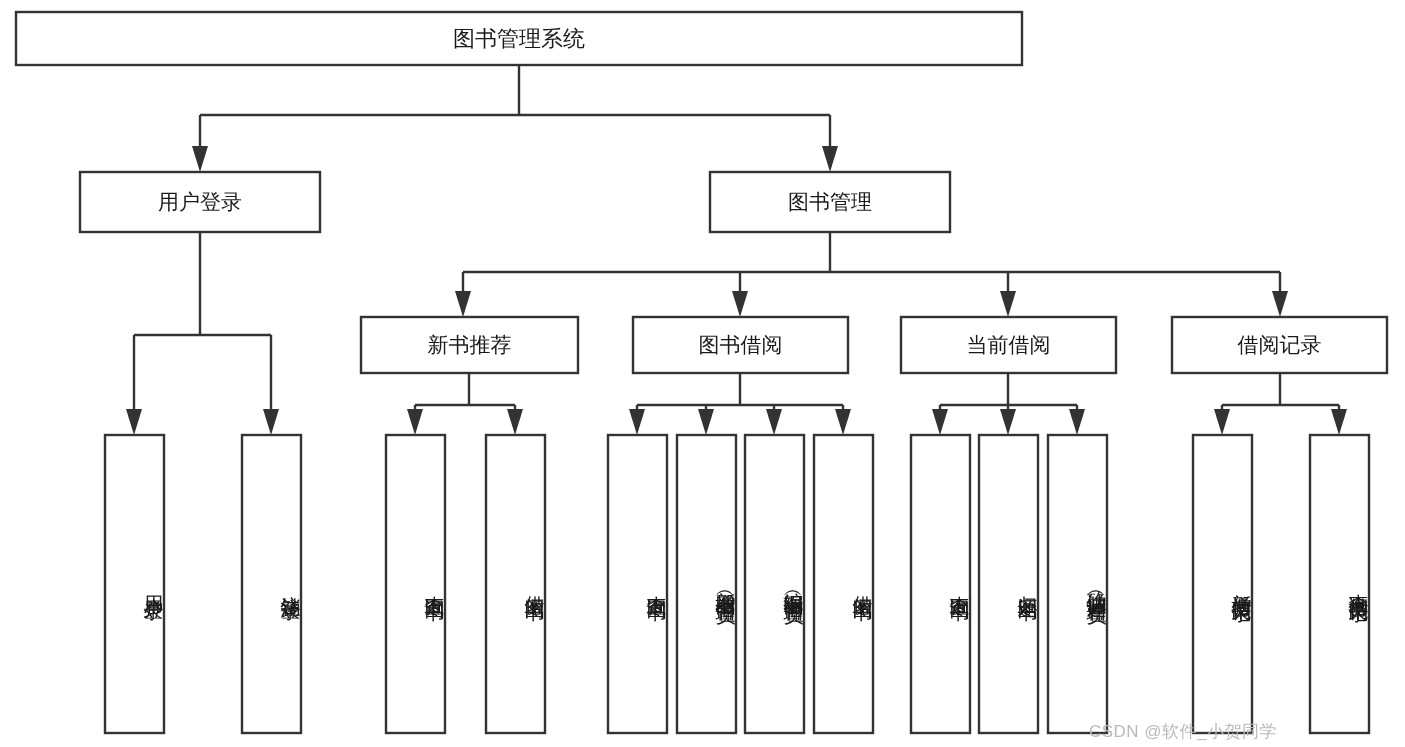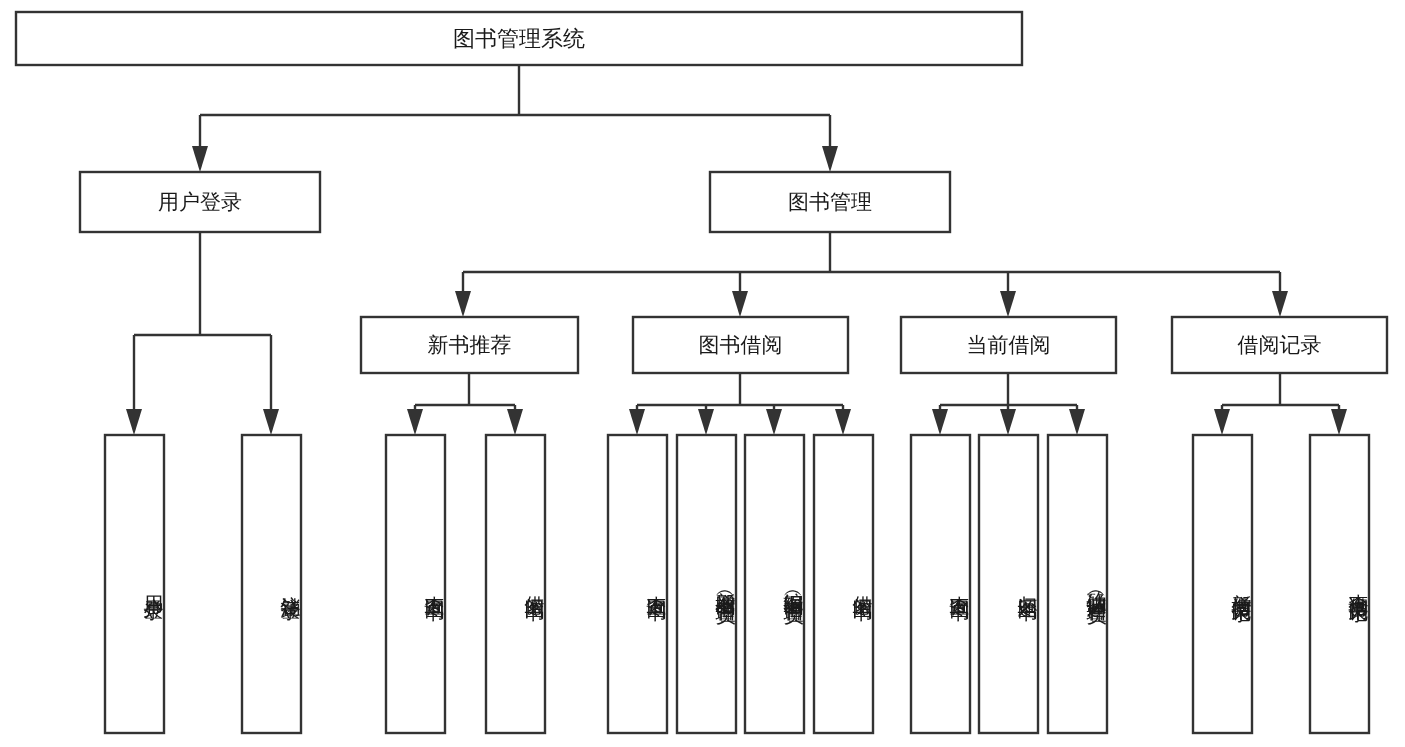--- a/index.html
+++ b/index.html
@@ -226,14 +226,15 @@
   <div class="vleaf" style="left:745px; top:444px; width:59px; height:282px;">编辑图书（管理员）</div>
   <div class="vleaf" style="left:814px; top:448px; width:59px; height:272px;">借阅图书</div>
 
   <div class="vleaf" style="left:911px; top:448px; width:59px; height:272px;">查询图书</div>
   <div class="vleaf" style="left:979px; top:448px; width:59px; height:272px;">归还图书</div>
   <div class="vleaf" style="left:1048px; top:444px; width:59px; height:282px;">确认归还（管理员）</div>
 
   <div class="vleaf" style="left:1193px; top:448px; width:59px; height:272px;">新增借阅记录</div>
   <div class="vleaf" style="left:1310px; top:448px; width:59px; height:272px;">查询借阅记录</div>
 
+  <div class="watermark">CSDN @软件_小贺同学</div>
 
 </div>
 
 </body></html>

